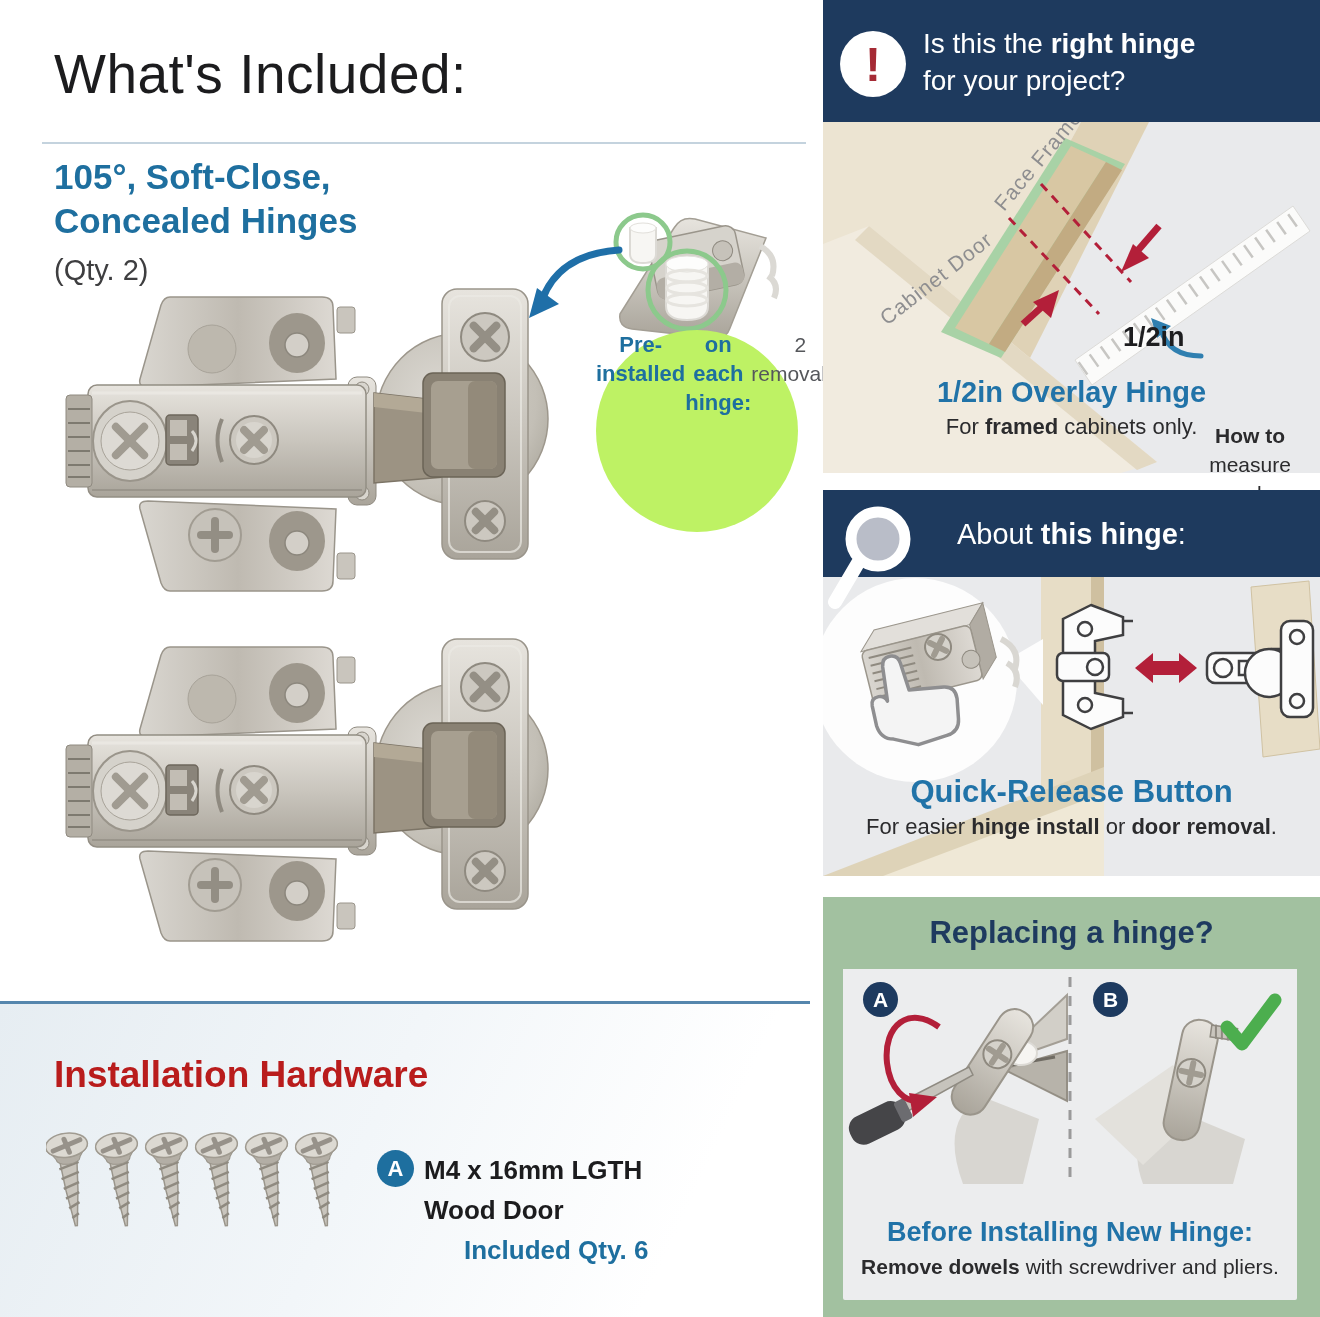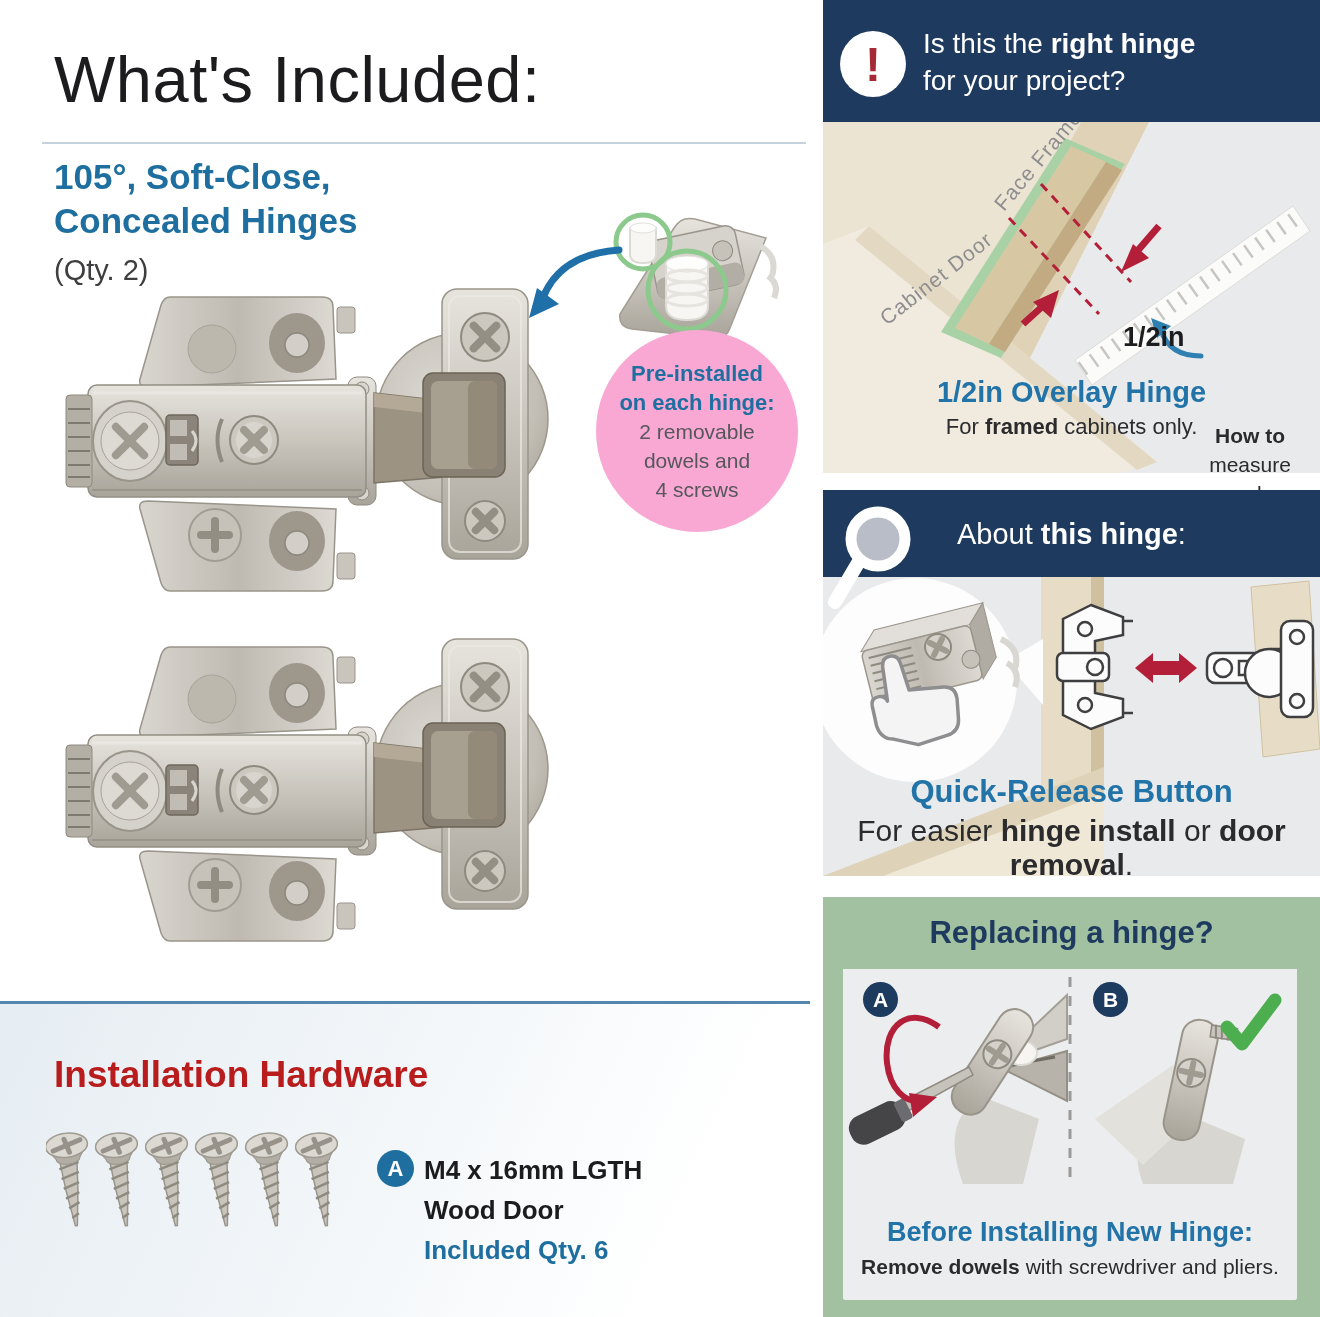--- a/index.html
+++ b/index.html
@@ -2,37 +2,37 @@
 <html><head>
 <meta charset="utf-8">
 <style>
   html,body{margin:0;padding:0;background:#ffffff;}
   *{box-sizing:border-box;}
   .canvas{position:relative;width:1320px;height:1317px;background:#ffffff;overflow:hidden;
           font-family:"Liberation Sans", sans-serif;color:#1d1d1f;}
   .abs{position:absolute;}
 
   
-  .wi-title{left:54px;top:42px;font-size:65px;font-weight:400;letter-spacing:.5px;color:#1c1c1e;}
+  .wi-title{left:54px;top:42px;font-size:55px;font-weight:400;letter-spacing:.5px;color:#1c1c1e;}
   .divider{left:42px;top:142px;width:764px;height:2px;background:#c4d3de;}
   .prod-heading{left:54px;top:155px;font-size:35px;font-weight:700;color:#1e6f9f;line-height:44px;}
   .prod-heading span{display:block;}
   .qty{left:54px;top:247px;font-size:29px;color:#3e3e40;margin-top:7px;}
-  .callout{left:596px;top:330px;width:202px;height:202px;border-radius:50%;background:#f9a8d4;
-           display:flex;flex-direction:column;justify-content:center;text-align:center;line-height:29px;}
+  .callout{left:596px;top:330px;width:202px;height:202px;border-radius:50%;background:#bef264;
+           display:flex;flex-direction:row;text-align:center;line-height:29px;}
   .callout .b{font-size:22px;font-weight:700;color:#1e6f9f;}
   .callout .g{font-size:21px;color:#55575b;}
 
   .hw-panel{left:0;top:1001px;width:810px;height:316px;border-top:3px solid #5586ad;
             background:linear-gradient(115deg,#e6edf2 0%,#f2f6f9 45%,#ffffff 82%);}
   .hw-heading{left:54px;top:1054px;font-size:37px;font-weight:700;color:#b91c1c;}
   .hw-badge{left:377px;top:1150px;width:37px;height:37px;border-radius:50%;background:#1e6f9f;color:#fff;
             font-size:22px;font-weight:700;display:flex;align-items:center;justify-content:center;}
   .hw-text{left:424px;top:1150px;font-size:26px;line-height:40px;font-weight:600;color:#1c1c1e;}
-  .hw-text .qty6{color:#1e6f9f;font-weight:700;}
+  .hw-text .qty6{color:#1e6f9f;font-weight:700;margin-left:40px;}
 
   
   .card{left:823px;width:497px;}
   .hd{background:#1e3a5e;position:absolute;left:0;top:0;width:100%;}
   .hd-title{color:#ffffff;font-size:28px;line-height:37px;font-weight:400;}
   .hd-title b{font-weight:700;}
   .body-gray{position:absolute;left:0;width:100%;background:#e9eaec;}
   .sub-blue{position:absolute;left:0;width:100%;text-align:center;font-weight:700;color:#2173a8;}
   .cap{position:absolute;left:0;width:100%;text-align:center;color:#2b2b2d;font-weight:400;}
   .cap b{font-weight:700;}
@@ -400,21 +400,21 @@
           <rect x="416" y="84" width="12" height="14"></rect>
           <circle cx="436" cy="91" r="6"></circle>
           <rect x="444" y="72" width="18" height="38" rx="4"></rect>
           <circle cx="446" cy="96" r="24"></circle>
           <rect x="458" y="44" width="32" height="96" rx="9"></rect>
           <circle cx="474" cy="60" r="7"></circle>
             <circle cx="474" cy="124" r="7"></circle>
         </g>
       </svg>
       <div class="sub-blue" style="top:197px;font-size:31px">Quick-Release Button</div>
-      <div class="cap" style="top:237px;font-size:30px">
+      <div class="cap" style="top:237px;font-size:22px">
         <span>For easier </span><b>hinge install</b><span> or </span><b>door removal</b><span>.</span>
       </div>
     </div>
   </div>
 
   <div class="abs card" style="top:897px;height:420px;background:#a2c1a0">
     <div class="abs" style="left:0;top:18px;width:100%;text-align:center;font-size:31px;font-weight:700;color:#1e3a5f">Replacing a hinge?</div>
 
     <div class="inset">
       <svg width="454" height="215" viewBox="0 0 454 215">

